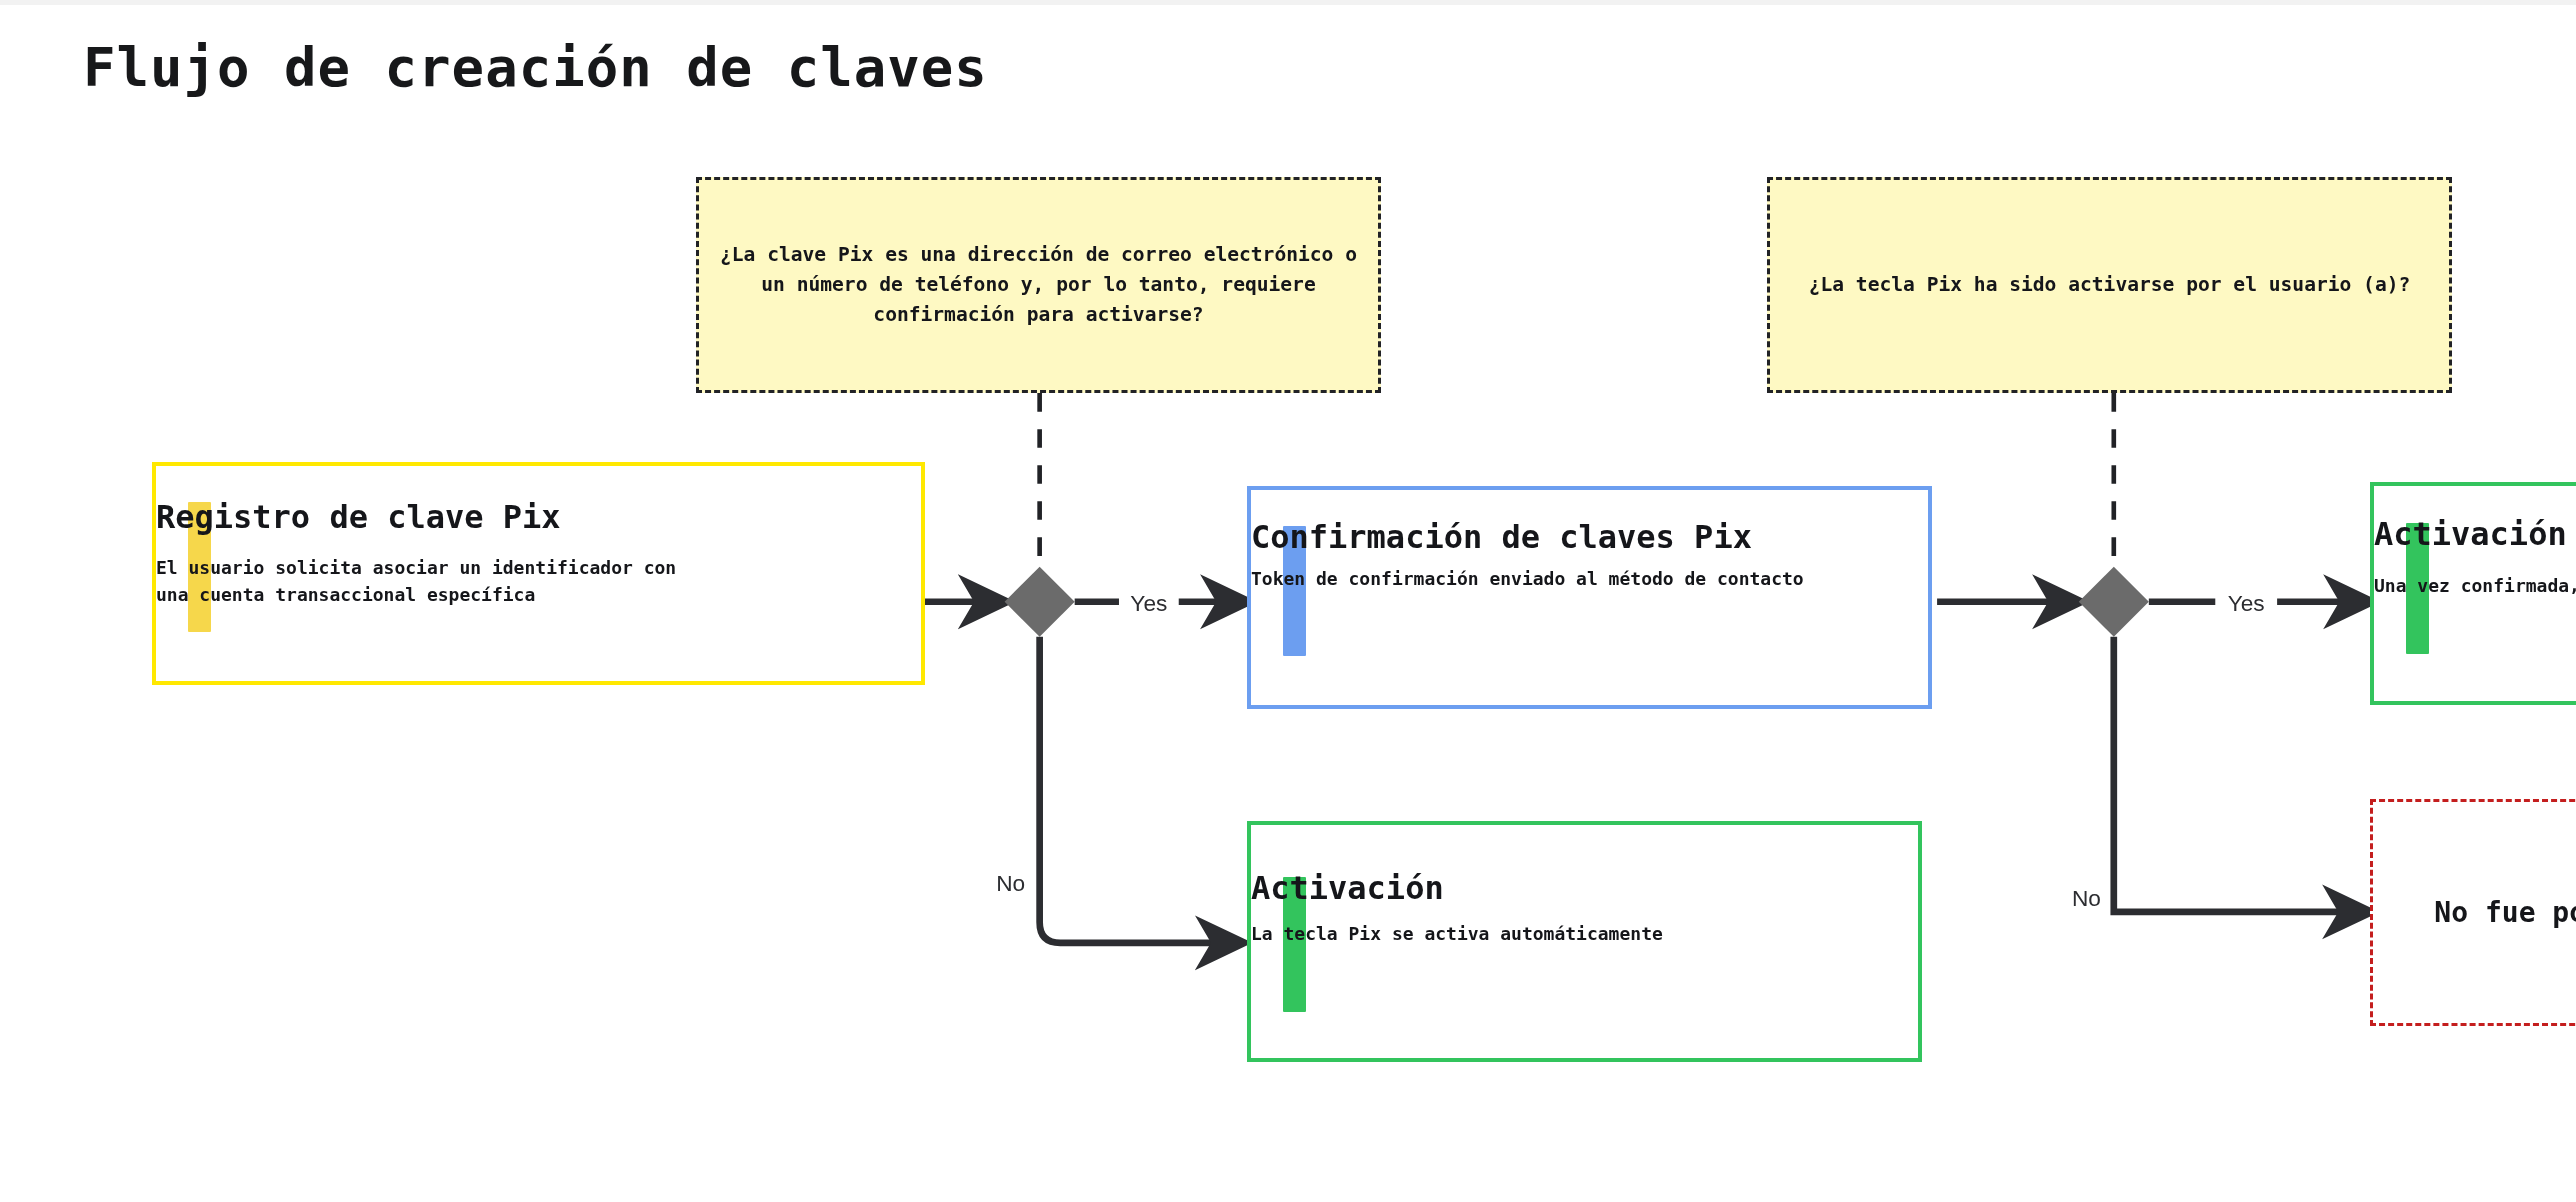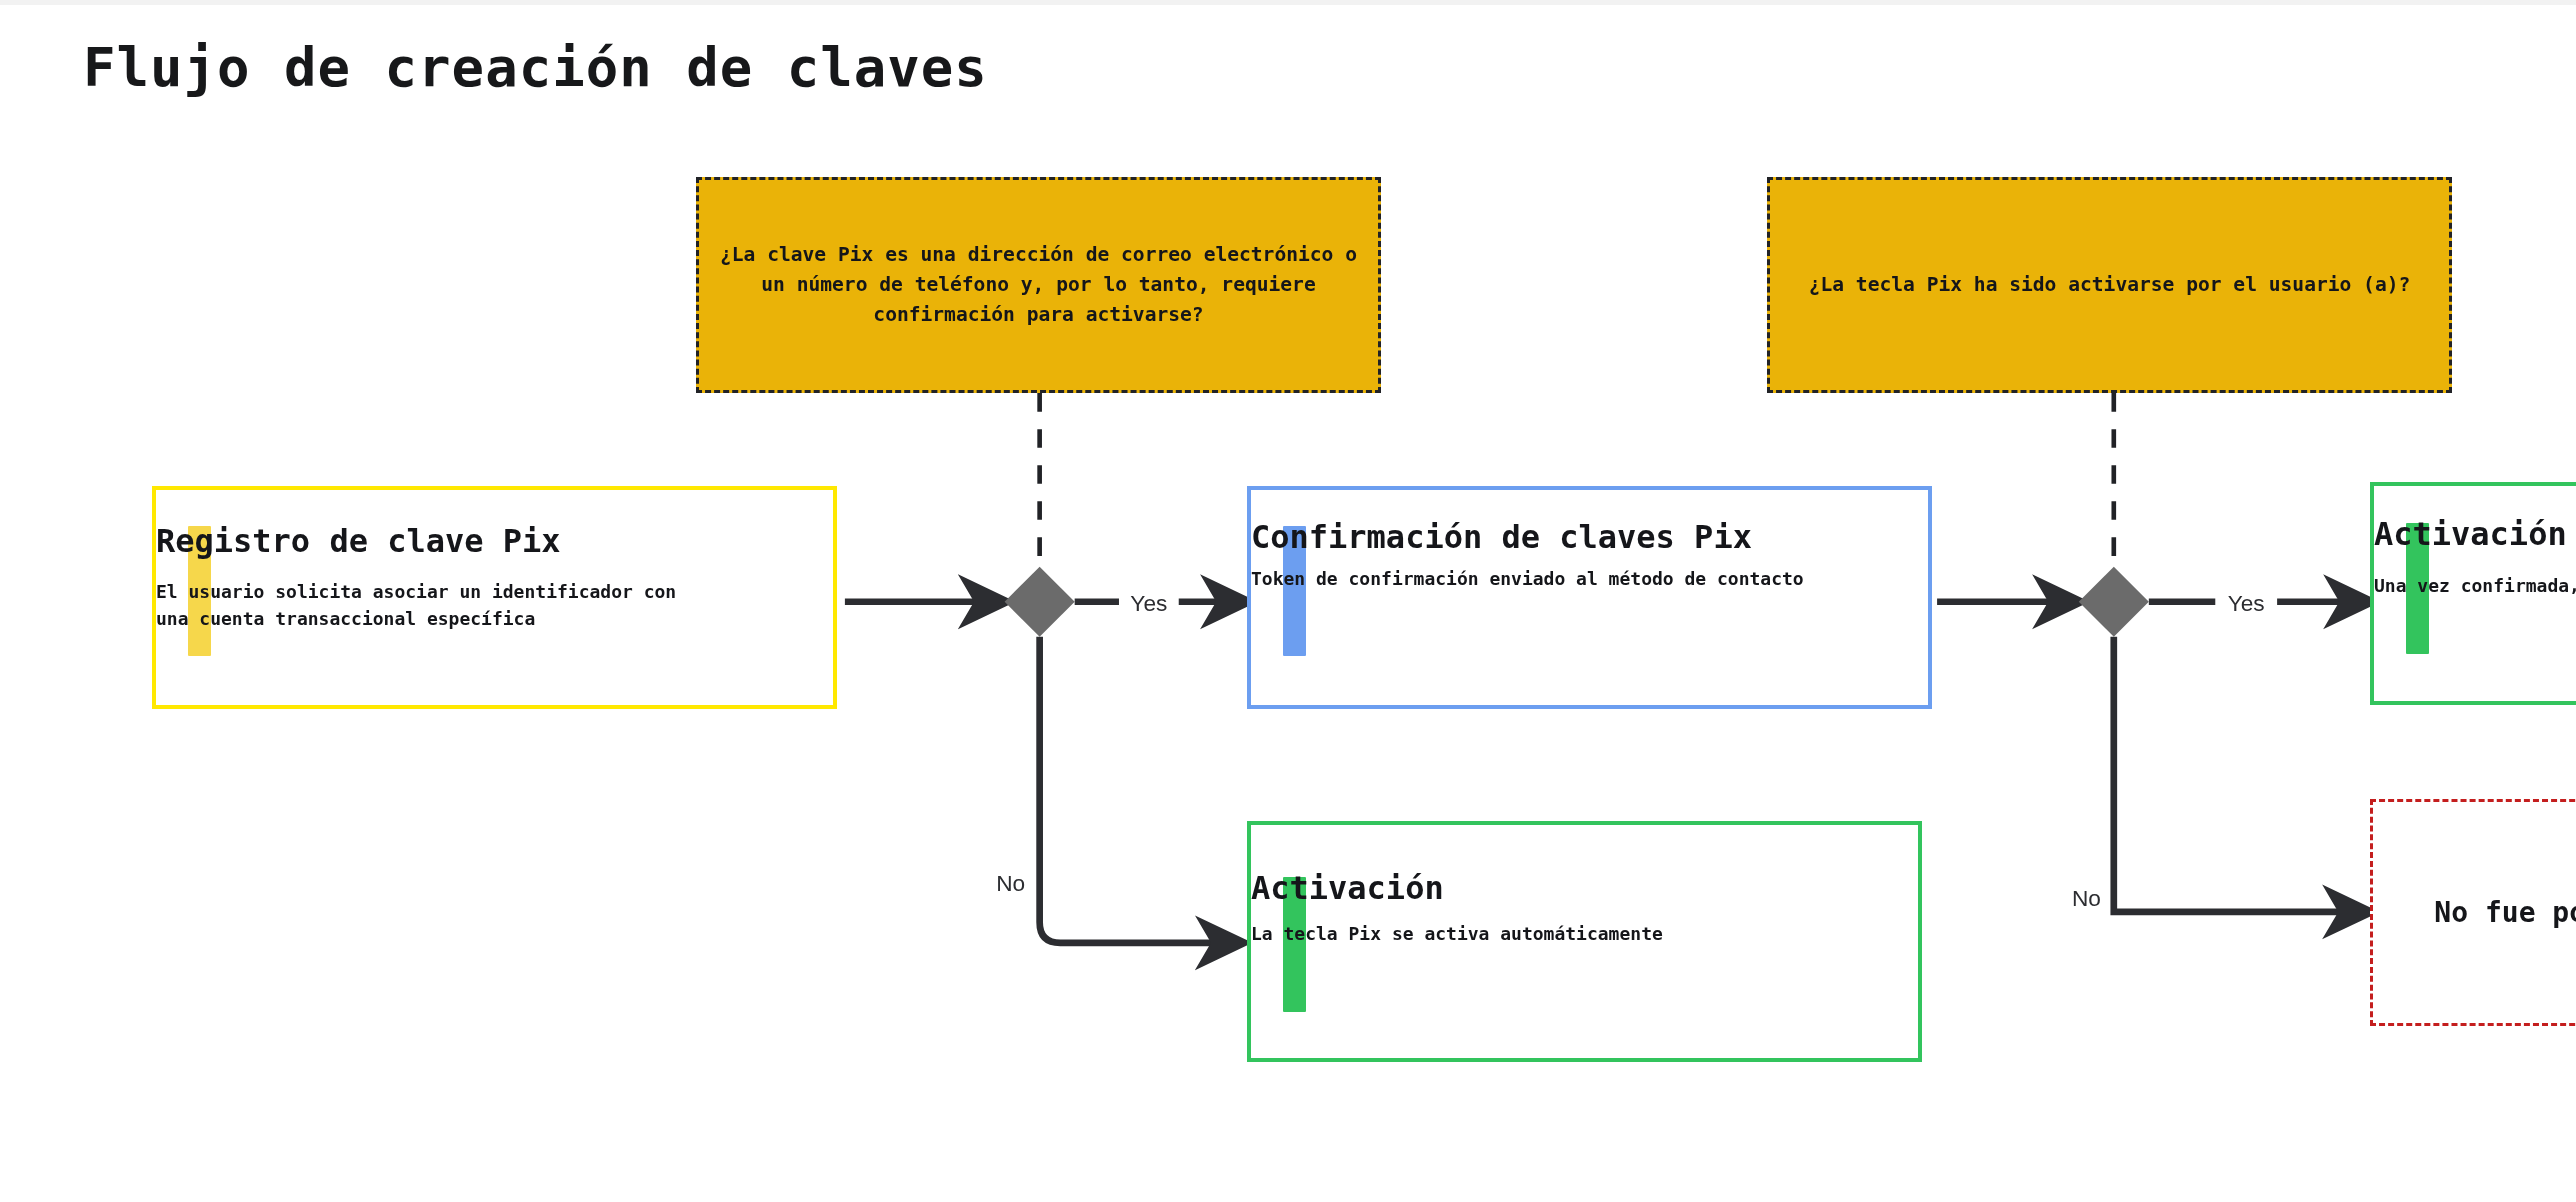--- a/index.html
+++ b/index.html
@@ -24,21 +24,21 @@
   .node .n-title{
     font-family:"DejaVu Sans Mono",monospace;
     font-weight:bold;font-size:32px;color:#15161a;line-height:1.05;
     white-space:nowrap;
   }
   .node .n-desc{
     font-family:"DejaVu Sans Mono",monospace;
     font-weight:bold;font-size:18px;color:#15161a;line-height:1.48;
   }
 
-  #node-registro{left:152px;top:486px;width:685px;height:223px;border:4.6px solid #ffe800;}
+  #node-registro{left:152px;top:462px;width:773px;height:223px;border:4.6px solid #ffe800;}
   #node-registro .accent{top:36px;height:130px;background:#f6d74b;}
   #node-registro .n-title{position:absolute;top:35px;}
   #node-registro .n-desc{position:absolute;top:89px;width:541px;}
 
   #node-confirmacion{left:1247px;top:486px;width:685px;height:223px;border:4.6px solid #6c9ef0;}
   #node-confirmacion .accent{top:36px;height:130px;background:#6c9ef0;}
   #node-confirmacion .n-title{position:absolute;top:31px;}
   #node-confirmacion .n-desc{position:absolute;top:76px;width:572px;}
 
   #node-activacion-1{left:2370px;top:482px;width:685px;height:223px;border:4.6px solid #33c45d;}
@@ -46,21 +46,21 @@
   #node-activacion-1 .n-title{position:absolute;top:32px;}
   #node-activacion-1 .n-desc{position:absolute;top:87px;width:546px;}
 
   #node-activacion-2{left:1247px;top:821px;width:675px;height:241px;border:4.6px solid #33c45d;}
   #node-activacion-2 .accent{top:52px;height:135px;background:#33c45d;}
   #node-activacion-2 .n-title{position:absolute;top:47px;}
   #node-activacion-2 .n-desc{position:absolute;top:96px;width:582px;white-space:nowrap;}
 
   
   .note{
-    position:absolute;box-sizing:border-box;background:#eab308;
+    position:absolute;box-sizing:border-box;background:#fef9c3;
     border:3.6px dashed #212226;
     display:flex;align-items:center;justify-content:center;
   }
   .note .note-txt{
     font-family:"DejaVu Sans Mono",monospace;
     font-weight:bold;font-size:19.6px;line-height:1.52;color:#15161a;
     text-align:center;padding:0 17.5px;
   }
   #note-1{left:696px;top:177px;width:685px;height:216px;}
   #note-2{left:1767px;top:177px;width:685px;height:216px;}

